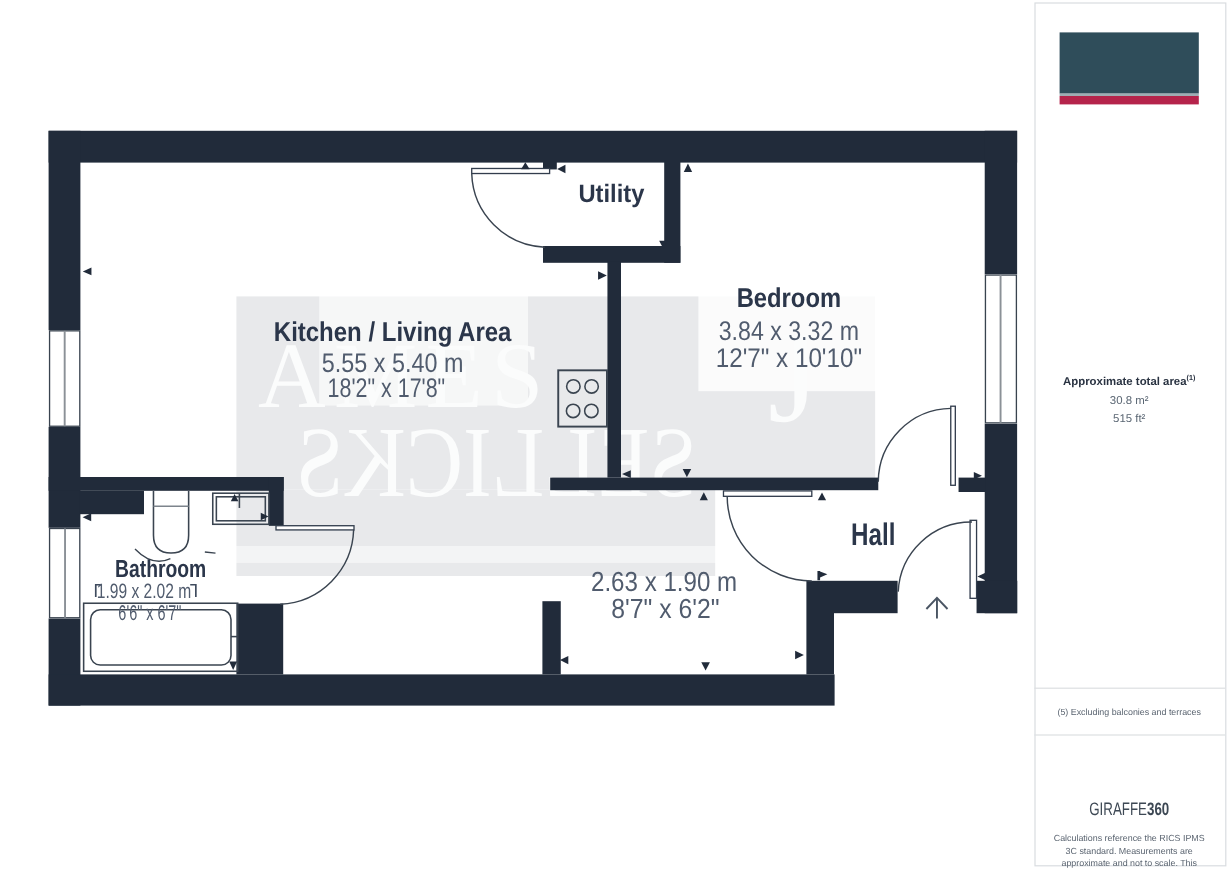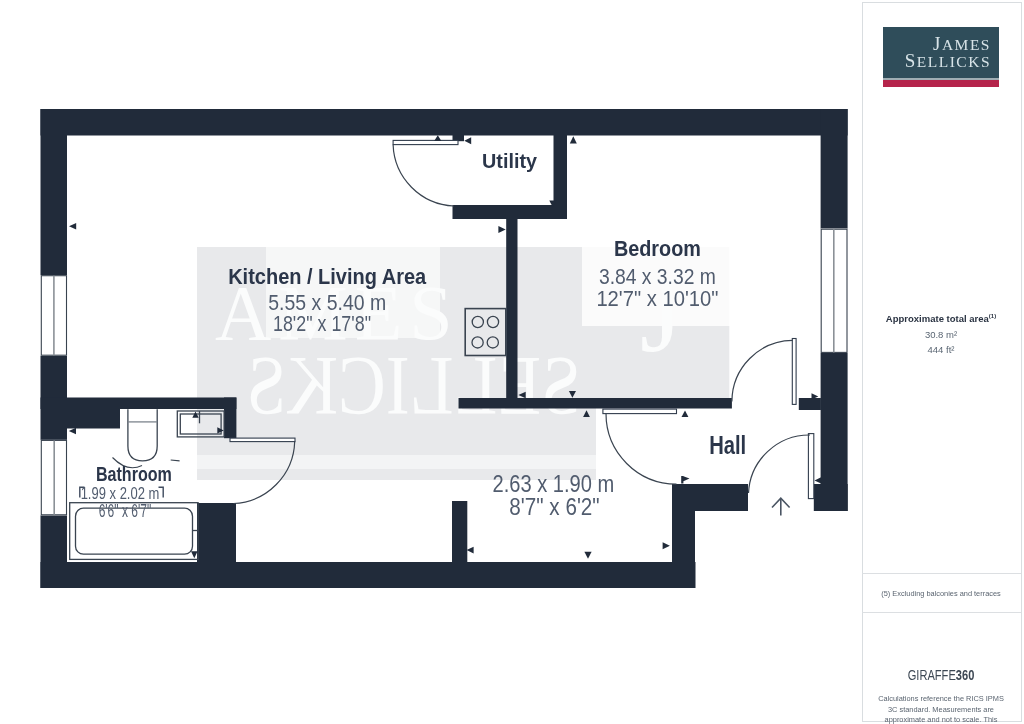--- a/index.html
+++ b/index.html
@@ -158,28 +158,24 @@
 
     <text x="553.4" y="492.3" font-size="23" fill="#515c6e" text-anchor="middle" textLength="121.8" lengthAdjust="spacingAndGlyphs">2.63 x 1.90 m</text>
     <text x="554.5" y="515.4" font-size="23" fill="#515c6e" text-anchor="middle" textLength="90.3" lengthAdjust="spacingAndGlyphs">8'7" x 6'2"</text>
   </g>
 </svg>
 
 <div id="sidebar"></div>
 <div class="abs" style="left:883px;top:27px;width:116px;height:51px;background:#2f4d5a;"></div>
 <div class="abs" style="left:883px;top:78px;width:116px;height:2px;background:#9fadb3;"></div>
 <div class="abs" style="left:883px;top:80px;width:116px;height:6.6px;background:#b5244b;"></div>
-<div class="abs" style="left:883px;top:36px;width:108px;text-align:right;font-family:'Liberation Serif',serif;color:#d8e4e8;font-size:15.5px;letter-spacing:1.5px;line-height:16px;">
-  <div><span style="font-size:19px;">J</span>AMES</div>
-  <div><span style="font-size:19px;">S</span>ELLICKS</div>
-</div>
 
 <div class="sbtxt" style="left:862px;top:312.5px;font-size:9.5px;font-weight:bold;color:#2a3342;">Approximate total area<span style="font-size:6px;vertical-align:super;">(1)</span></div>
 <div class="sbtxt" style="left:862px;top:329px;font-size:9.5px;color:#5a6673;">30.8 m²</div>
-<div class="sbtxt" style="left:862px;top:344px;font-size:9.5px;color:#5a6673;">444 ft²</div>
+<div class="sbtxt" style="left:862px;top:344px;font-size:9.5px;color:#5a6673;">515 ft²</div>
 
 <div class="abs" style="left:862px;top:573px;width:159px;height:1px;background:#dcdfe2;"></div>
 <div class="sbtxt" style="left:862px;top:588.8px;font-size:7.4px;color:#5a6470;">(5) Excluding balconies and terraces</div>
 <div class="abs" style="left:862px;top:611.7px;width:159px;height:1px;background:#dcdfe2;"></div>
 
 <div class="sbtxt" style="left:862px;top:661px;font-size:7.4px;color:#5a6470;line-height:10.6px;margin-top:33px;">Calculations reference the RICS IPMS<br>3C standard. Measurements are<br>approximate and not to scale. This<br>floor plan is intended for illustration<br>only.</div>
 <div class="sbtxt" style="left:862px;top:666px;font-size:15px;color:#3d4854;"><span style="display:inline-block;transform:scaleX(0.74);transform-origin:center;">GIRAFFE<b>360</b></span></div>
 
 </div>
 

